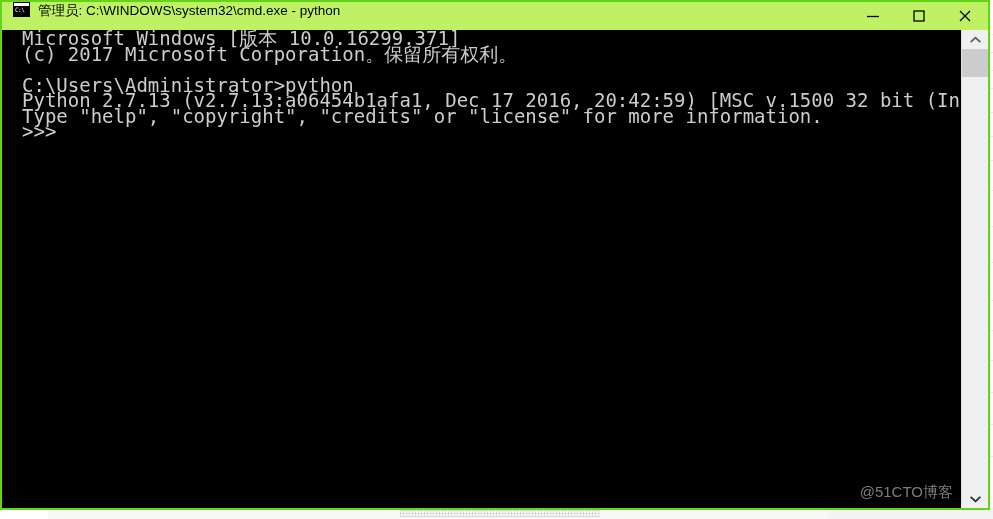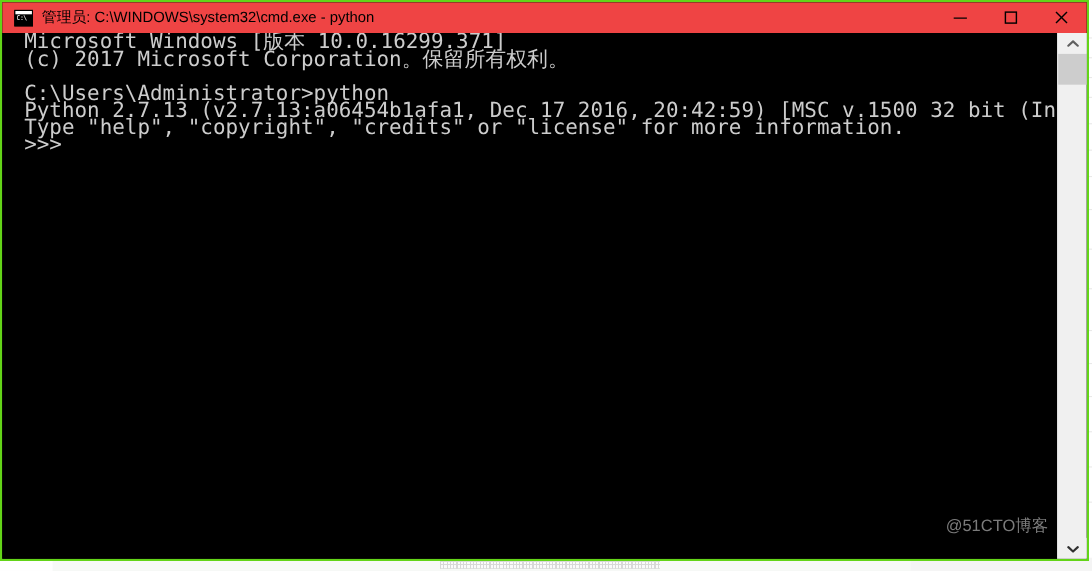--- a/index.html
+++ b/index.html
@@ -108,23 +108,22 @@
     box-sizing: border-box;
     overflow: hidden;
   }
 
   
   #title-bar {
     position: absolute;
     left: 0; top: 0;
     width: 986px;
     height: 28px;
-    background: #ef4444;
+    background: #bef264;
     display: flex;
-    align-items: center;
     box-sizing: border-box;
   }
   #title-icon {
     width: 17px;
     height: 15px;
     margin-left: 11px;
     margin-right: 8px;
     background: #000000;
     border: 1px solid #000;
     box-sizing: border-box;
@@ -192,21 +191,21 @@
     line-height: 15.55px;
     color: #cccccc;
     white-space: pre;
     letter-spacing: 0px;
   }
 
   
   #watermark {
     position: absolute;
     right: 35px;
-    bottom: 20px;
+    bottom: 6px;
     font-family: "Liberation Sans", sans-serif;
     font-size: 15px;
     color: #7b7b7b;
     white-space: nowrap;
   }
 
   
   #console-scrollbar {
     position: absolute;
     right: 0;

